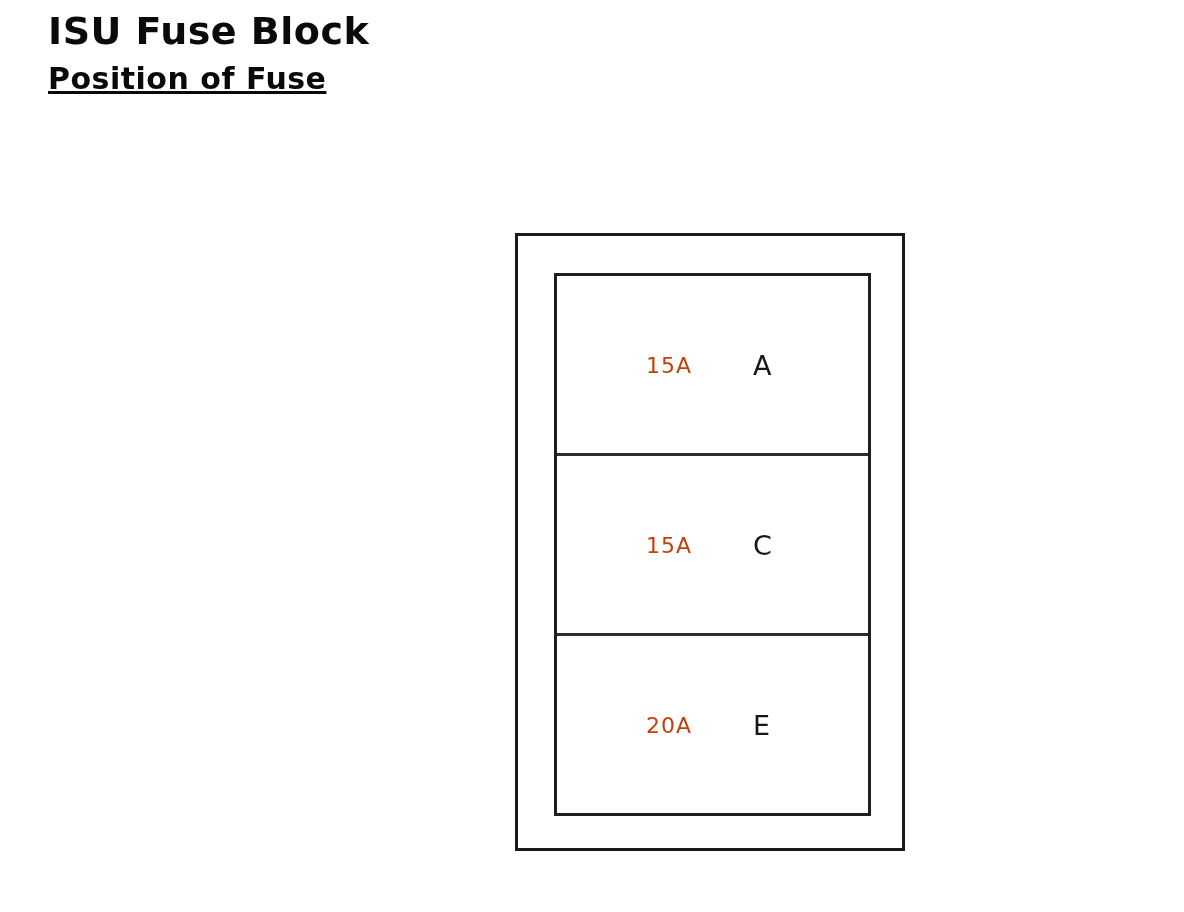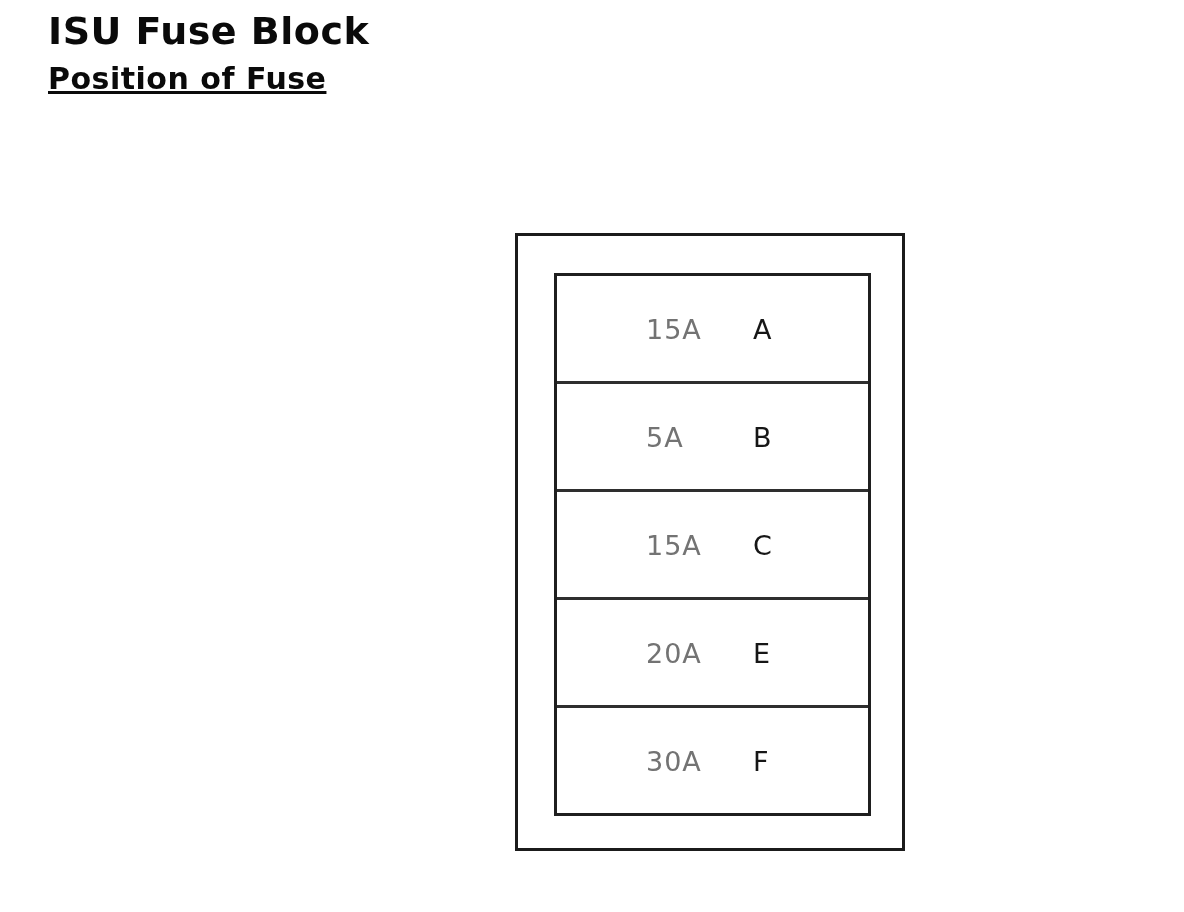--- a/index.html
+++ b/index.html
@@ -66,23 +66,23 @@
     background: #ffffff;
   }
   .fuse-row:last-child {
     border-bottom: none;
   }
   .fuse-rating {
     position: absolute;
     left: 89px;
     top: 50%;
     transform: translateY(-47%);
-    font-size: 27px;
+    font-size: 22px;
     font-weight: normal;
-    color: #737373;
+    color: #c2410c;
     letter-spacing: 1px;
     white-space: nowrap;
   }
   .fuse-position {
     position: absolute;
     left: 196px;
     top: 50%;
     transform: translateY(-47%);
     font-size: 27px;
     font-weight: normal;
@@ -102,37 +102,29 @@
   </div>
 
   <div class="outer-box">
     <div class="inner-box">
 
       <div class="fuse-row">
         <span class="fuse-rating">15A</span>
         <span class="fuse-position">A</span>
       </div>
 
-      <div class="fuse-row">
-        <span class="fuse-rating">5A</span>
-        <span class="fuse-position">B</span>
-      </div>
 
       <div class="fuse-row">
         <span class="fuse-rating">15A</span>
         <span class="fuse-position">C</span>
       </div>
 
 
       <div class="fuse-row">
         <span class="fuse-rating">20A</span>
         <span class="fuse-position">E</span>
       </div>
 
-      <div class="fuse-row">
-        <span class="fuse-rating">30A</span>
-        <span class="fuse-position">F</span>
-      </div>
 
     </div>
   </div>
 
 </div>
 
 </body></html>

